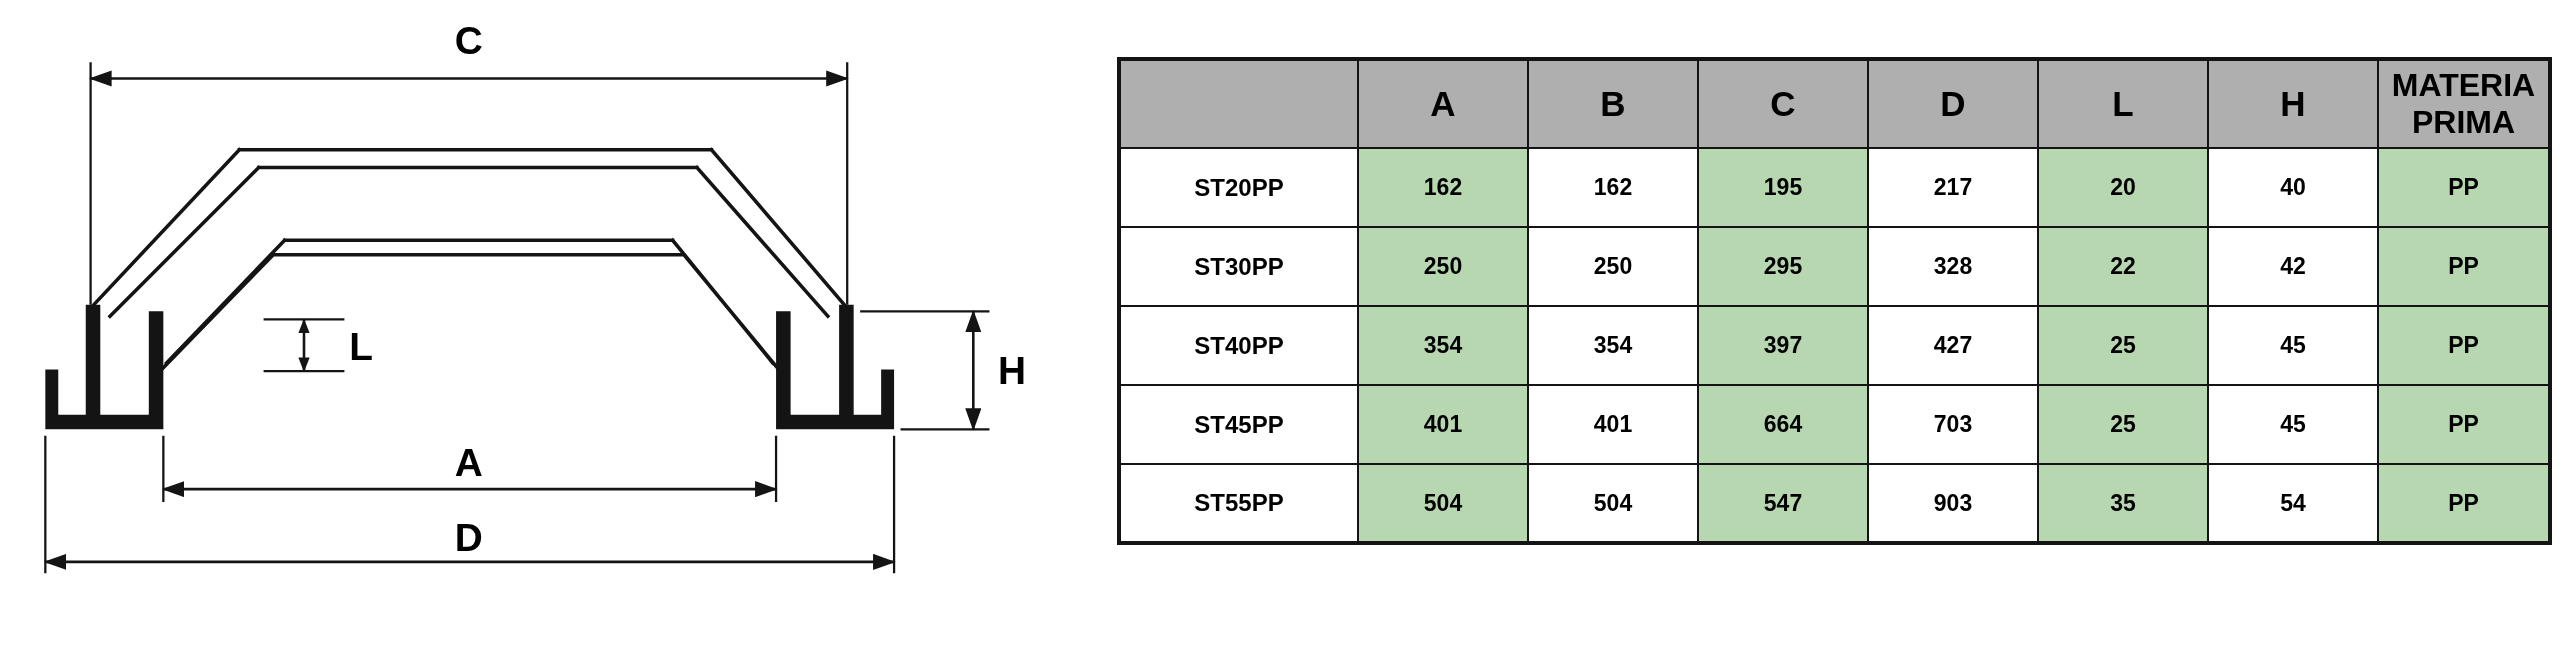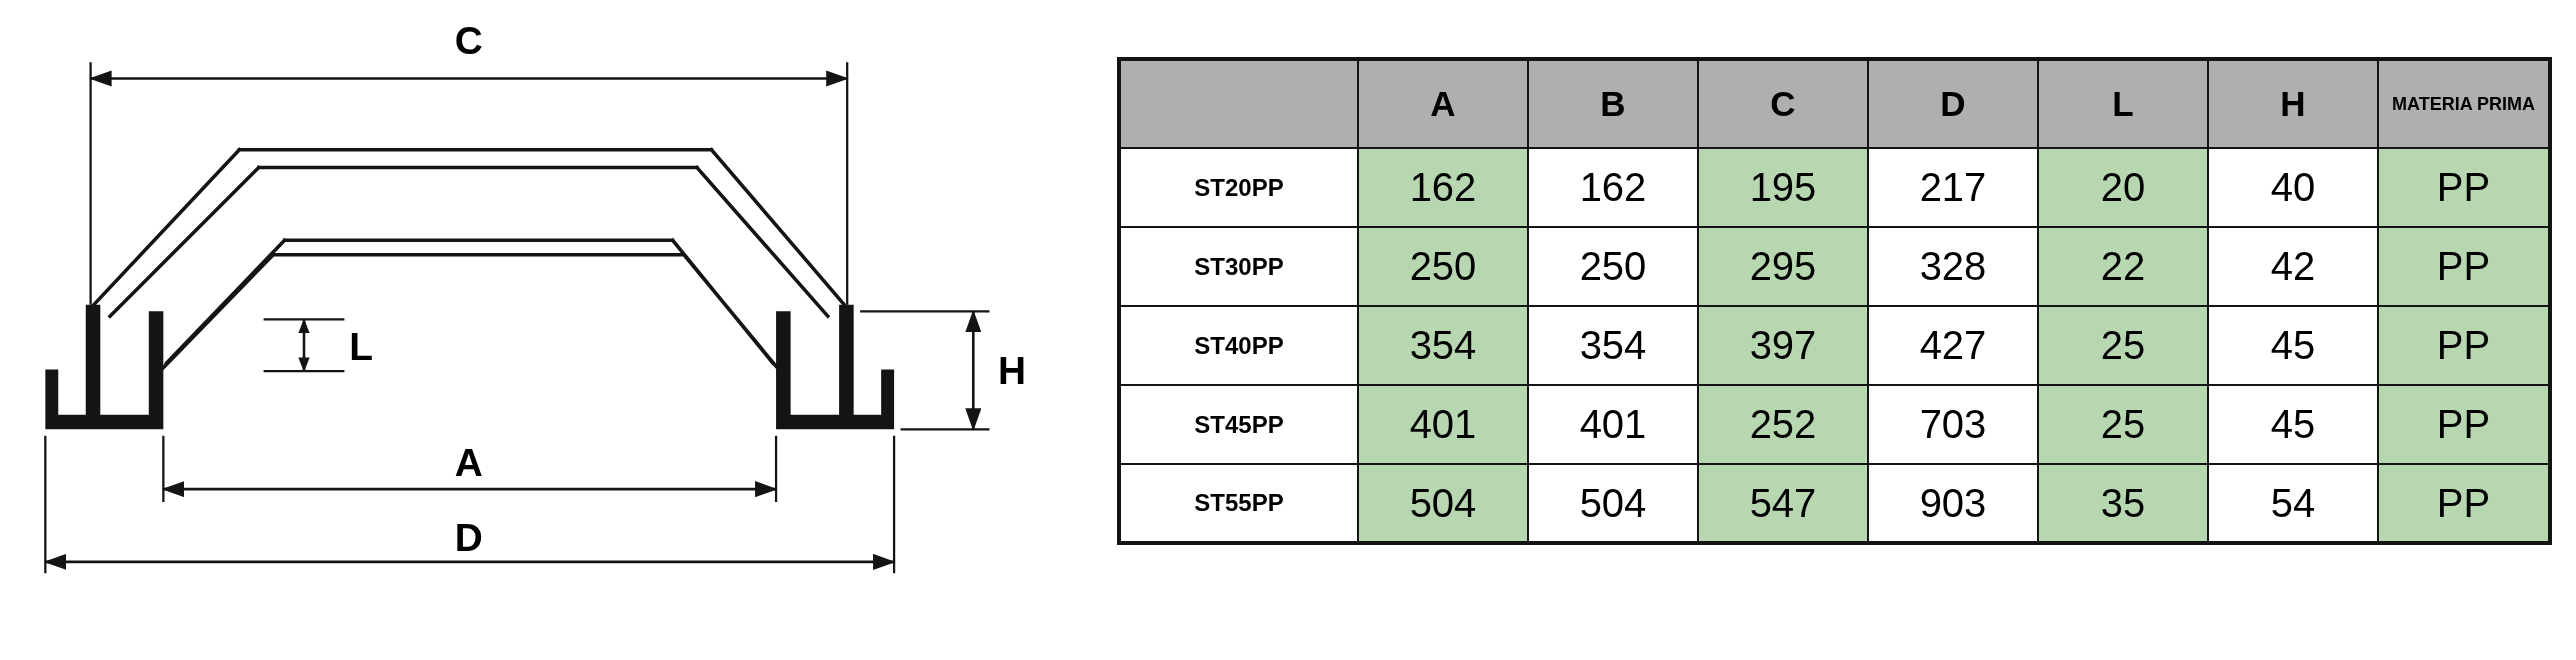--- a/index.html
+++ b/index.html
@@ -55,31 +55,31 @@
   }
   col.c-model{width:239px;}
   col.c-val{width:170px;}
   col.c-mat{width:172px;}
   thead th{
     background:var(--header-bg);
     height:89px;
     font-size:35px;font-weight:bold;
   }
   thead th.materia{
-    font-size:18px;line-height:1.15;
+    font-size:32px;line-height:1.15;
     padding:0 6.7px;
   }
   tbody th.model{
     background:#ffffff;
     font-size:24px;font-weight:bold;
     height:79px;
   }
   tbody td{
     background:#ffffff;
-    font-size:40px;font-weight:normal;
+    font-size:23px;font-weight:bold;
     height:79px;
   }
   tbody td.hl{background:var(--highlight-bg);}
 </style>
 </head>
 <body>
 
 <div class="page">
 
   <div class="diagram-pane">
@@ -188,21 +188,21 @@
           <td class="hl">397</td>
           <td>427</td>
           <td class="hl">25</td>
           <td>45</td>
           <td class="hl">PP</td>
         </tr>
         <tr>
           <th class="model">ST45PP</th>
           <td class="hl">401</td>
           <td>401</td>
-          <td class="hl">252</td>
+          <td class="hl">664</td>
           <td>703</td>
           <td class="hl">25</td>
           <td>45</td>
           <td class="hl">PP</td>
         </tr>
         <tr>
           <th class="model">ST55PP</th>
           <td class="hl">504</td>
           <td>504</td>
           <td class="hl">547</td>

